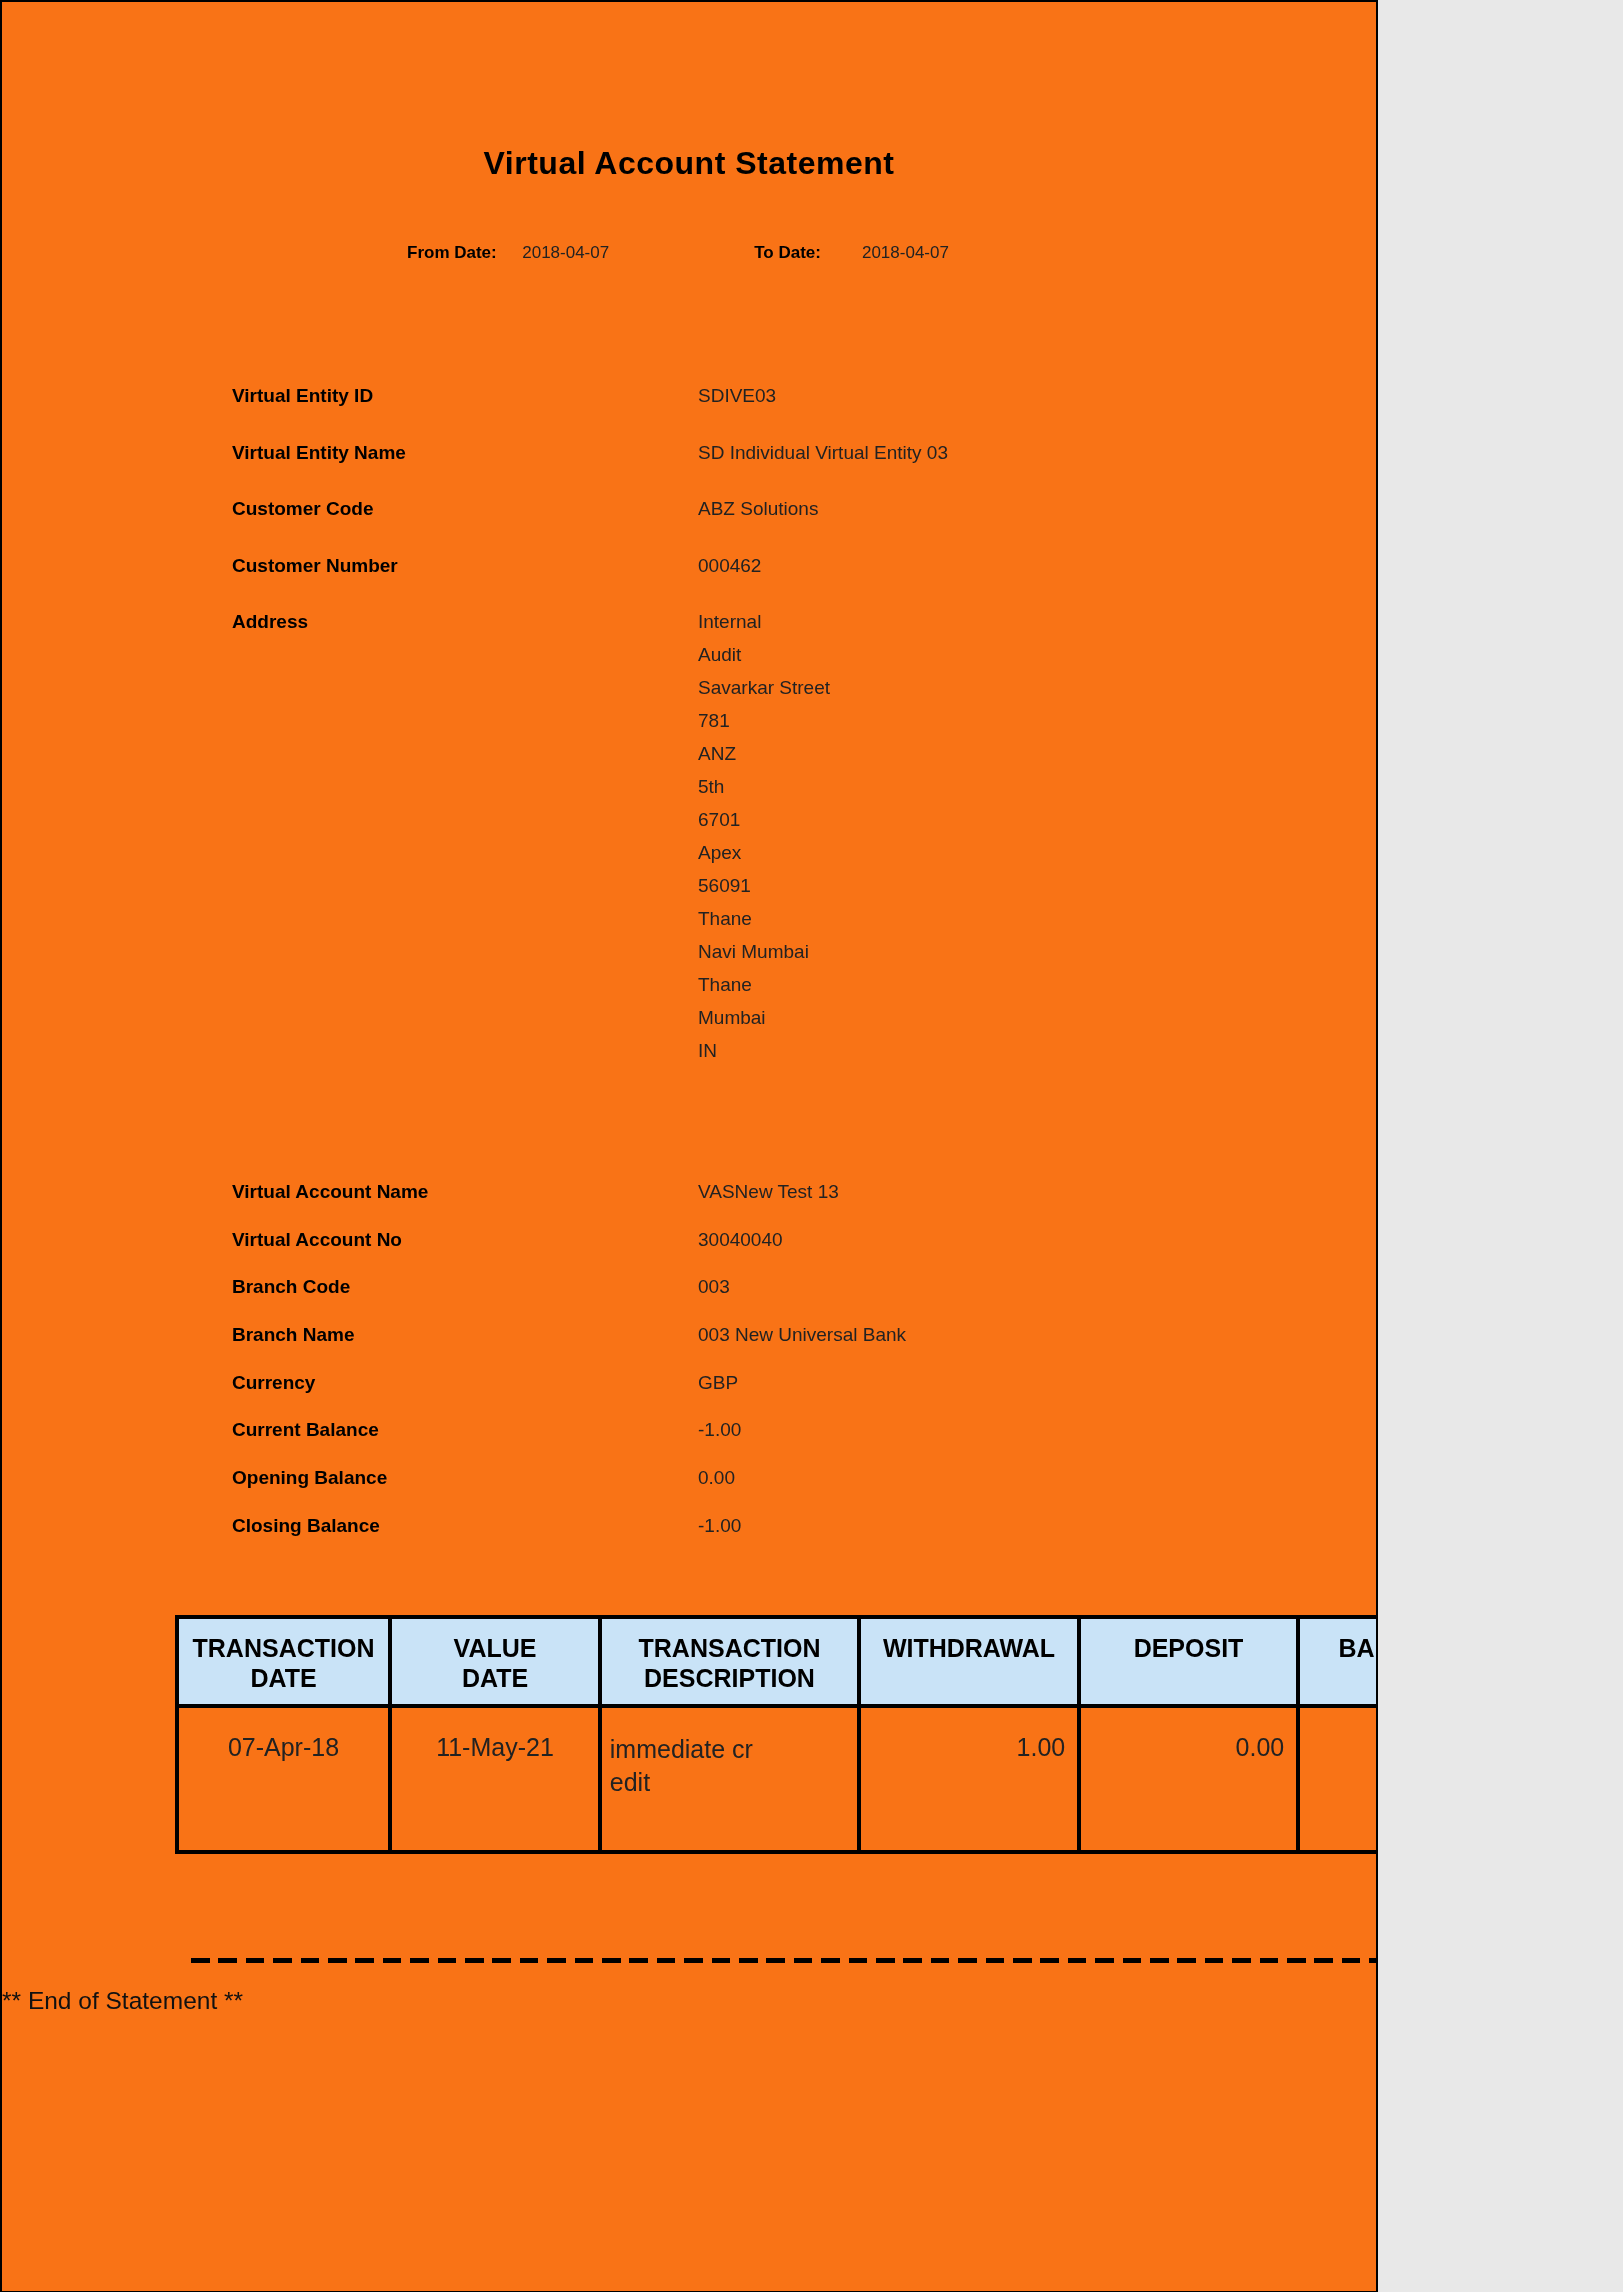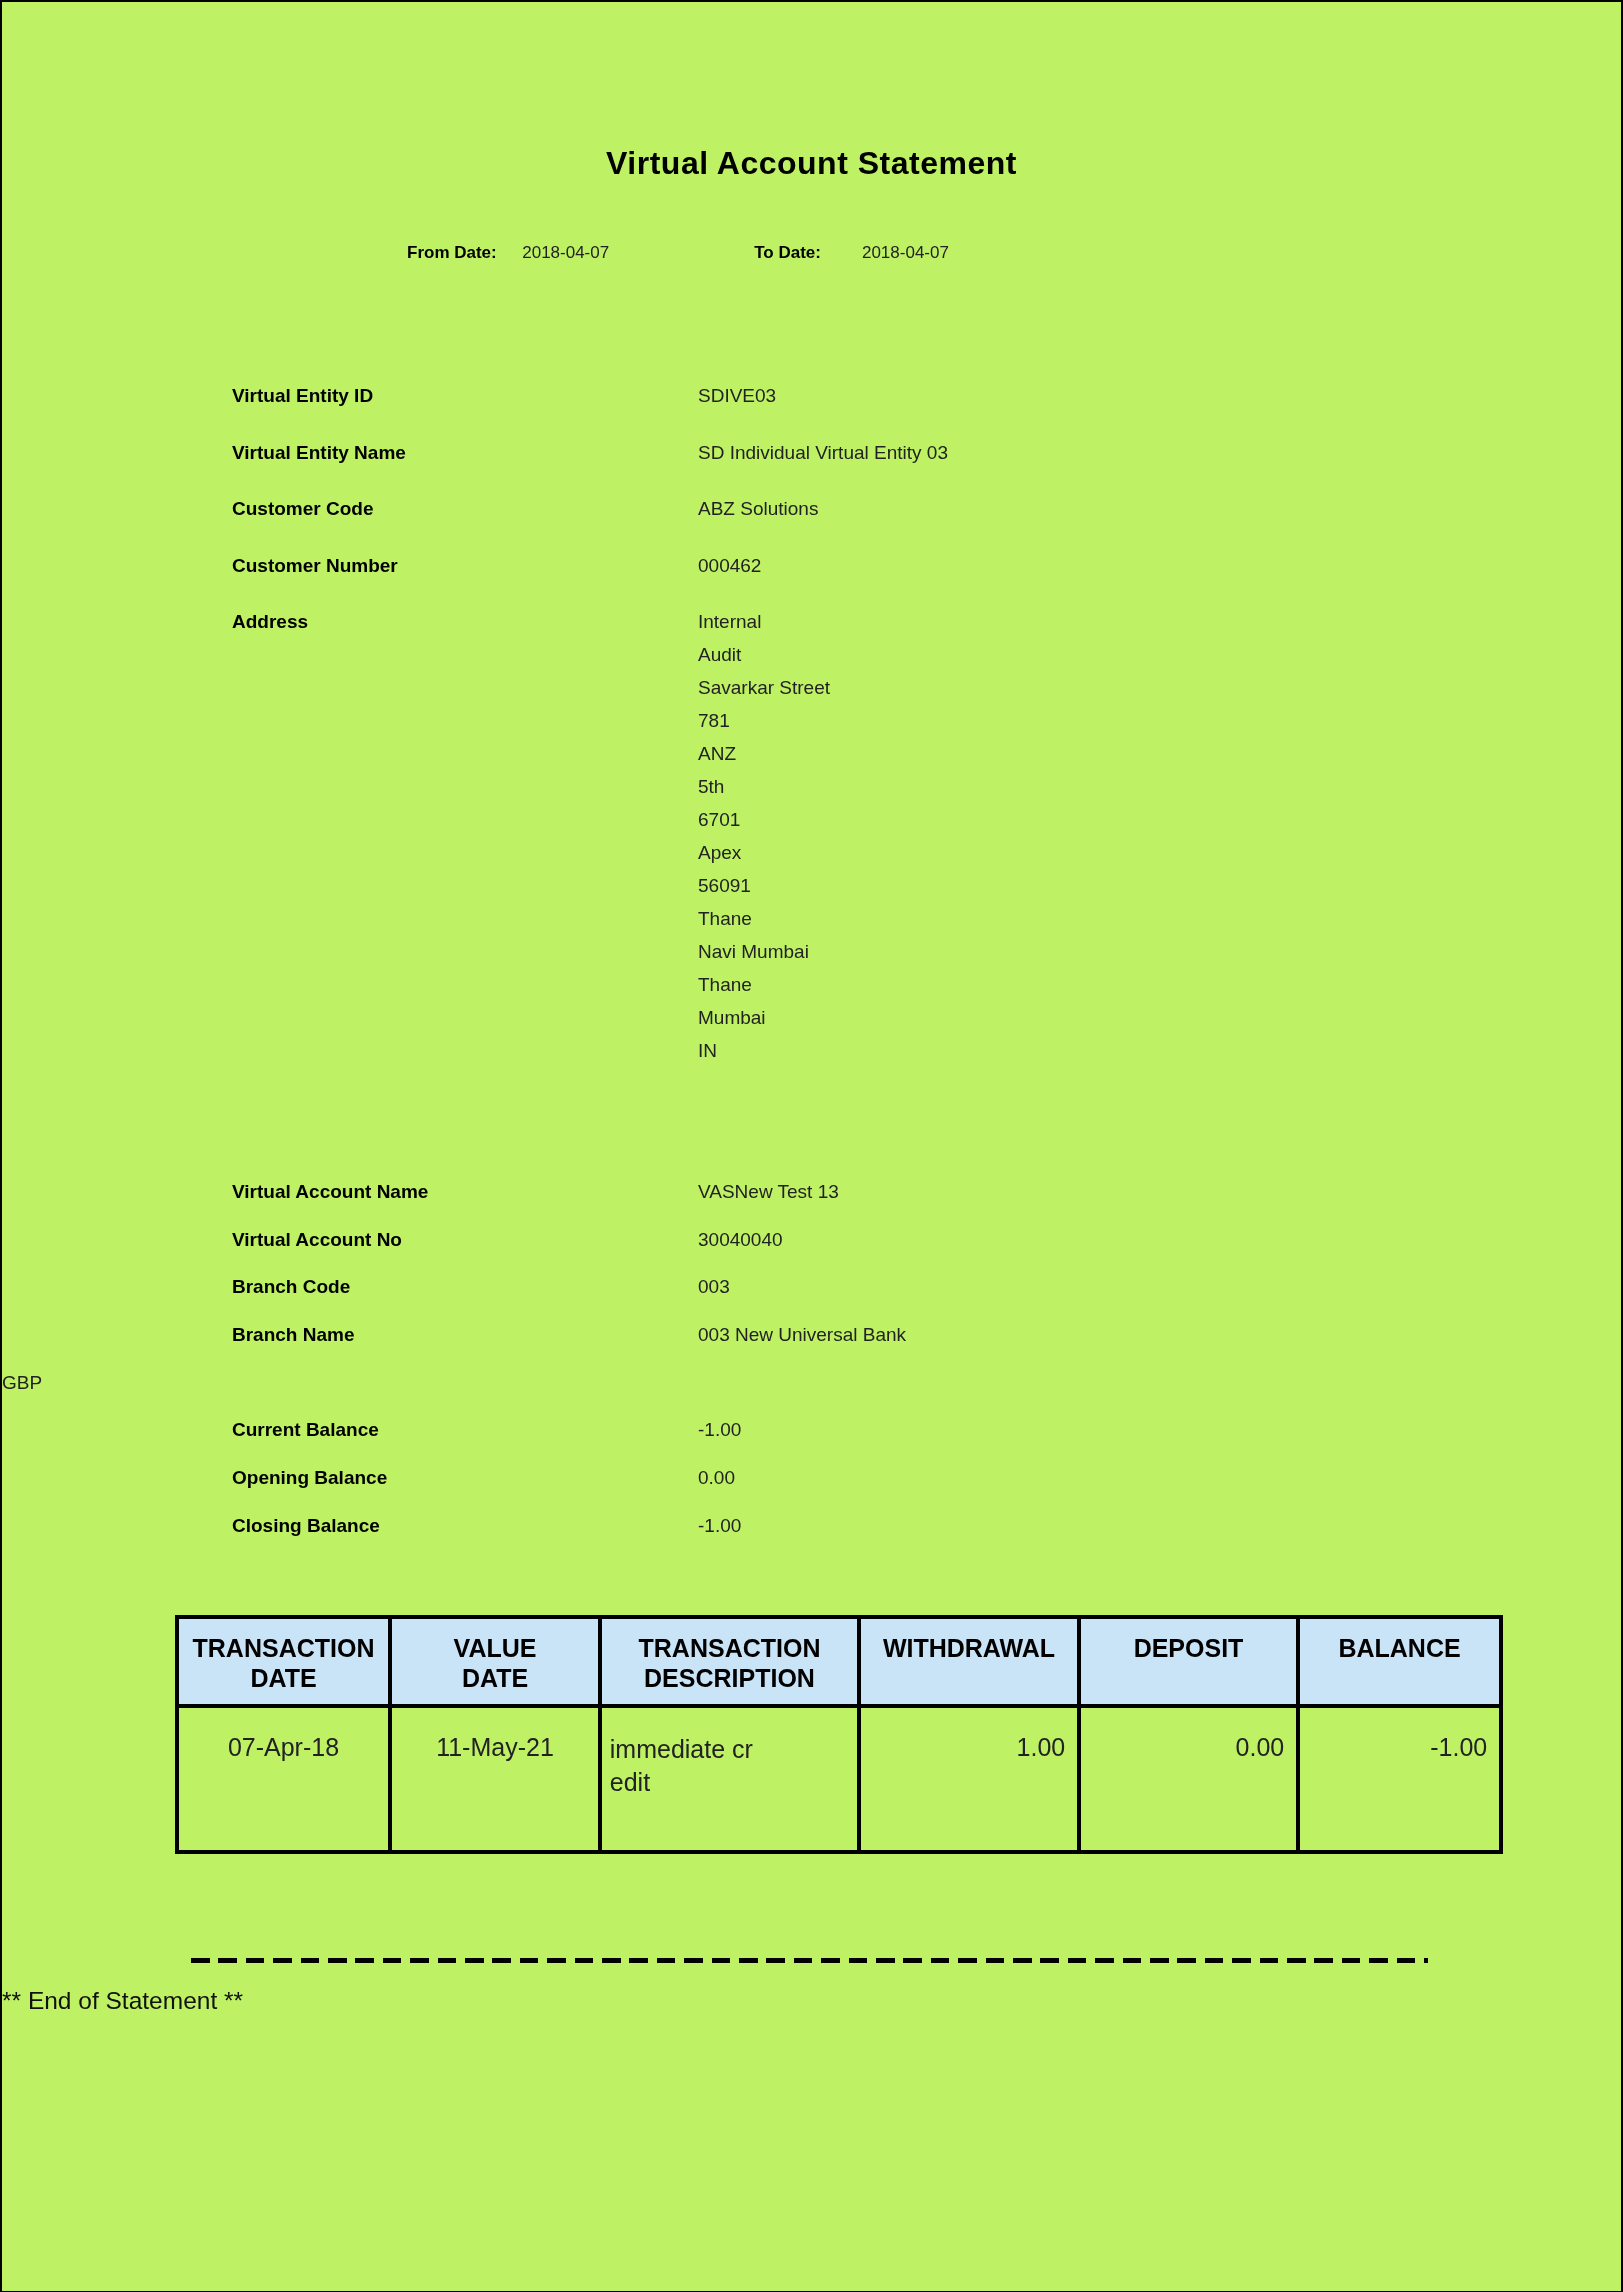--- a/index.html
+++ b/index.html
@@ -1,20 +1,20 @@
 <!DOCTYPE html>
 <html><head>
 <meta charset="utf-8">
 <style>
   html, body { margin: 0; padding: 0; background: #e8e8e8; }
   .page {
     position: relative;
-    width: 1623px;
+    width: 1378px;
     height: 2293px;
-    background: #bef264;
+    background: #f97316;
     border: 2.9px solid #000000;
     box-sizing: border-box;
     font-family: "Liberation Sans", "DejaVu Sans", sans-serif;
     color: #1a1a1a;
     overflow: hidden;
   }
 
   
   .doc-title {
     padding-top: 143px;
@@ -174,20 +174,21 @@
     </div>
     <div class="info-row">
       <span class="lbl">Branch Code</span>
       <span class="val">003</span>
     </div>
     <div class="info-row">
       <span class="lbl">Branch Name</span>
       <span class="val">003 New Universal Bank</span>
     </div>
     <div class="info-row">
+      <span class="lbl">Currency</span>
       <span class="val">GBP</span>
     </div>
     <div class="info-row">
       <span class="lbl">Current Balance</span>
       <span class="val">-1.00</span>
     </div>
     <div class="info-row">
       <span class="lbl">Opening Balance</span>
       <span class="val">0.00</span>
     </div>

